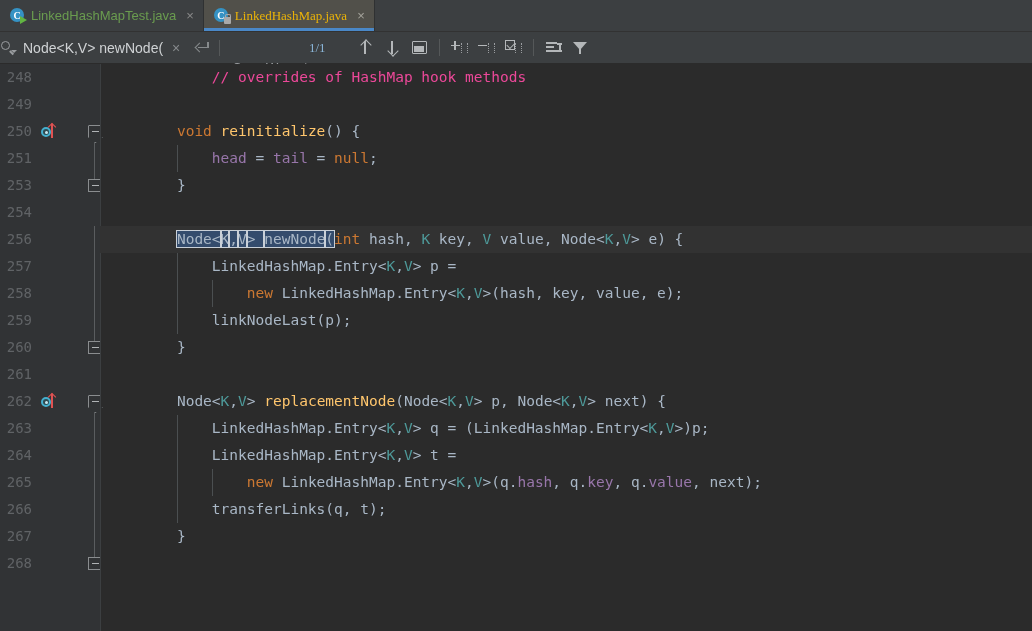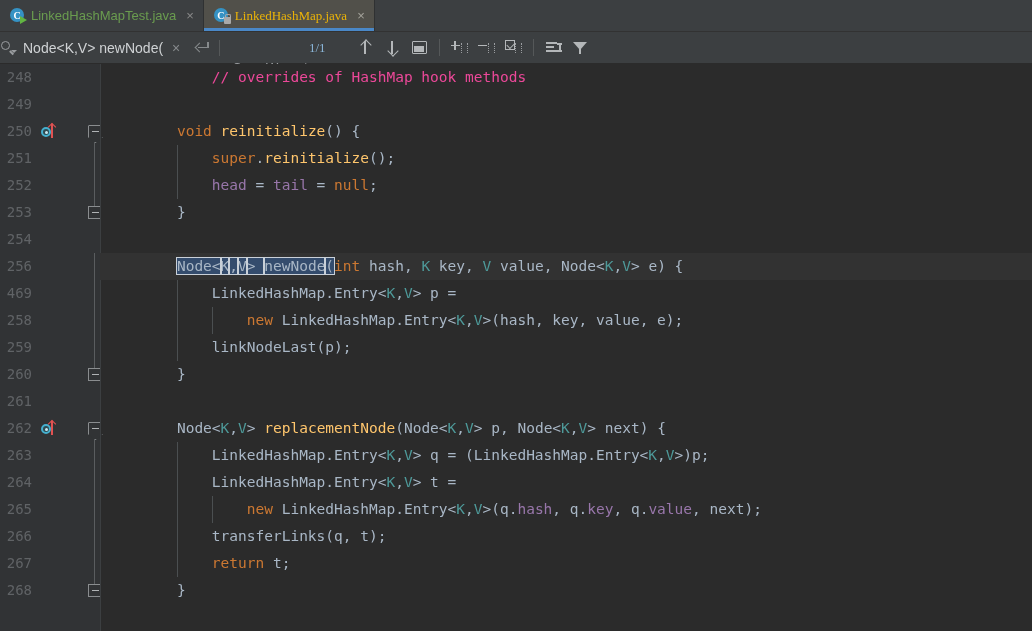--- a/index.html
+++ b/index.html
@@ -372,43 +372,37 @@
             <span class="box start"></span>
           </span>
         </div>
         <div class="gut-row">
           <span class="lnum">251</span>
           <span class="fold">
             <span class="vline"></span>
           </span>
         </div>
         <div class="gut-row">
-          <span class="lnum">252</span>
-          <span class="fold">
-            <span class="vline"></span>
-          </span>
-        </div>
-        <div class="gut-row">
           <span class="lnum">253</span>
           <span class="fold">
             <span class="vline half-top"></span>
             <span class="box" style="top:7px"></span>
           </span>
         </div>
         <div class="gut-row">
           <span class="lnum">254</span>
         </div>
         <div class="gut-row">
           <span class="lnum">256</span>
           <span class="fold">
             <span class="vline"></span>
           </span>
         </div>
         <div class="gut-row">
-          <span class="lnum">469</span>
+          <span class="lnum">257</span>
           <span class="fold">
             <span class="vline"></span>
           </span>
         </div>
         <div class="gut-row">
           <span class="lnum">258</span>
           <span class="fold">
             <span class="vline"></span>
           </span>
         </div>
@@ -477,33 +471,31 @@
             <span class="vline half-top"></span>
             <span class="box" style="top:7px"></span>
           </span>
         </div>
       </div>
     <div class="gutter-sep"></div>
     <div class="code-area" id="codearea">
         <div class="row"><span class="codetext"><span class="c-com">        // overrides of HashMap hook methods</span></span></div>
         <div class="row"><span class="codetext"></span></div>
         <div class="row"><span class="codetext"><span class="c-def">    </span><span class="c-kw">void</span><span class="c-def"> </span><span class="c-meth">reinitialize</span><span class="c-def">() {</span></span></div>
-        <div class="row"><span class="indent-guide" style="left: 76.8px;"></span><span class="codetext"><span class="c-def">        </span><span class="c-kw">super</span><span class="c-def">.</span><span class="c-meth">reinitialize</span><span class="c-def">();</span></span></div>
         <div class="row"><span class="indent-guide" style="left: 76.8px;"></span><span class="codetext"><span class="c-def">        </span><span class="c-field">head</span><span class="c-def"> = </span><span class="c-field">tail</span><span class="c-def"> = </span><span class="c-kw">null</span><span class="c-def">;</span></span></div>
         <div class="row"><span class="codetext"><span class="c-def">    }</span></span></div>
         <div class="row"><span class="codetext"></span></div>
         <div class="row current"><div class="cur-bg"></div><span class="codetext"><span class="c-def">    </span><span class="c-def match">Node&lt;</span><span class="c-type match">K</span><span class="c-def match">,</span><span class="c-type match">V</span><span class="c-def match">&gt; </span><span class="c-meth match">newNode</span><span class="c-def match">(</span><span class="c-kw">int</span><span class="c-def"> hash, </span><span class="c-type">K</span><span class="c-def"> key, </span><span class="c-type">V</span><span class="c-def"> value, Node&lt;</span><span class="c-type">K</span><span class="c-def">,</span><span class="c-type">V</span><span class="c-def">&gt; e) {</span></span></div>
         <div class="row"><span class="indent-guide" style="left: 76.8px;"></span><span class="codetext"><span class="c-def">        LinkedHashMap.Entry&lt;</span><span class="c-type">K</span><span class="c-def">,</span><span class="c-type">V</span><span class="c-def">&gt; p =</span></span></div>
         <div class="row"><span class="indent-guide" style="left: 76.8px;"></span><span class="indent-guide" style="left: 111.6px;"></span><span class="codetext"><span class="c-def">            </span><span class="c-kw">new</span><span class="c-def"> LinkedHashMap.Entry&lt;</span><span class="c-type">K</span><span class="c-def">,</span><span class="c-type">V</span><span class="c-def">&gt;(hash, key, value, e);</span></span></div>
         <div class="row"><span class="indent-guide" style="left: 76.8px;"></span><span class="codetext"><span class="c-def">        </span><span class="c-def">linkNodeLast</span><span class="c-def">(p);</span></span></div>
         <div class="row"><span class="codetext"><span class="c-def">    }</span></span></div>
         <div class="row"><span class="codetext"></span></div>
         <div class="row"><span class="codetext"><span class="c-def">    Node&lt;</span><span class="c-type">K</span><span class="c-def">,</span><span class="c-type">V</span><span class="c-def">&gt; </span><span class="c-meth">replacementNode</span><span class="c-def">(Node&lt;</span><span class="c-type">K</span><span class="c-def">,</span><span class="c-type">V</span><span class="c-def">&gt; p, Node&lt;</span><span class="c-type">K</span><span class="c-def">,</span><span class="c-type">V</span><span class="c-def">&gt; next) {</span></span></div>
         <div class="row"><span class="indent-guide" style="left: 76.8px;"></span><span class="codetext"><span class="c-def">        LinkedHashMap.Entry&lt;</span><span class="c-type">K</span><span class="c-def">,</span><span class="c-type">V</span><span class="c-def">&gt; q = (LinkedHashMap.Entry&lt;</span><span class="c-type">K</span><span class="c-def">,</span><span class="c-type">V</span><span class="c-def">&gt;)p;</span></span></div>
         <div class="row"><span class="indent-guide" style="left: 76.8px;"></span><span class="codetext"><span class="c-def">        LinkedHashMap.Entry&lt;</span><span class="c-type">K</span><span class="c-def">,</span><span class="c-type">V</span><span class="c-def">&gt; t =</span></span></div>
         <div class="row"><span class="indent-guide" style="left: 76.8px;"></span><span class="indent-guide" style="left: 111.6px;"></span><span class="codetext"><span class="c-def">            </span><span class="c-kw">new</span><span class="c-def"> LinkedHashMap.Entry&lt;</span><span class="c-type">K</span><span class="c-def">,</span><span class="c-type">V</span><span class="c-def">&gt;(q.</span><span class="c-field">hash</span><span class="c-def">, q.</span><span class="c-field">key</span><span class="c-def">, q.</span><span class="c-field">value</span><span class="c-def">, next);</span></span></div>
         <div class="row"><span class="indent-guide" style="left: 76.8px;"></span><span class="codetext"><span class="c-def">        transferLinks(q, t);</span></span></div>
-        <div class="row"><span class="indent-guide" style="left: 76.8px;"></span><span class="codetext"><span class="c-def">        </span><span class="c-kw">return</span><span class="c-def"> t;</span></span></div>
         <div class="row"><span class="codetext"><span class="c-def">    }</span></span></div>
       </div>
   </div>
 
 </div>
 
 </body></html>

